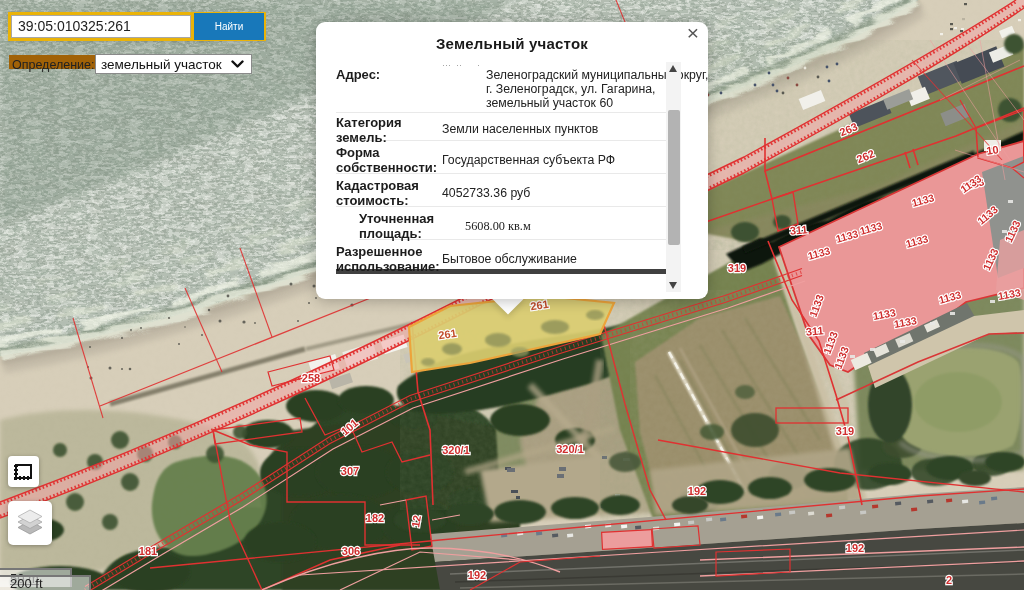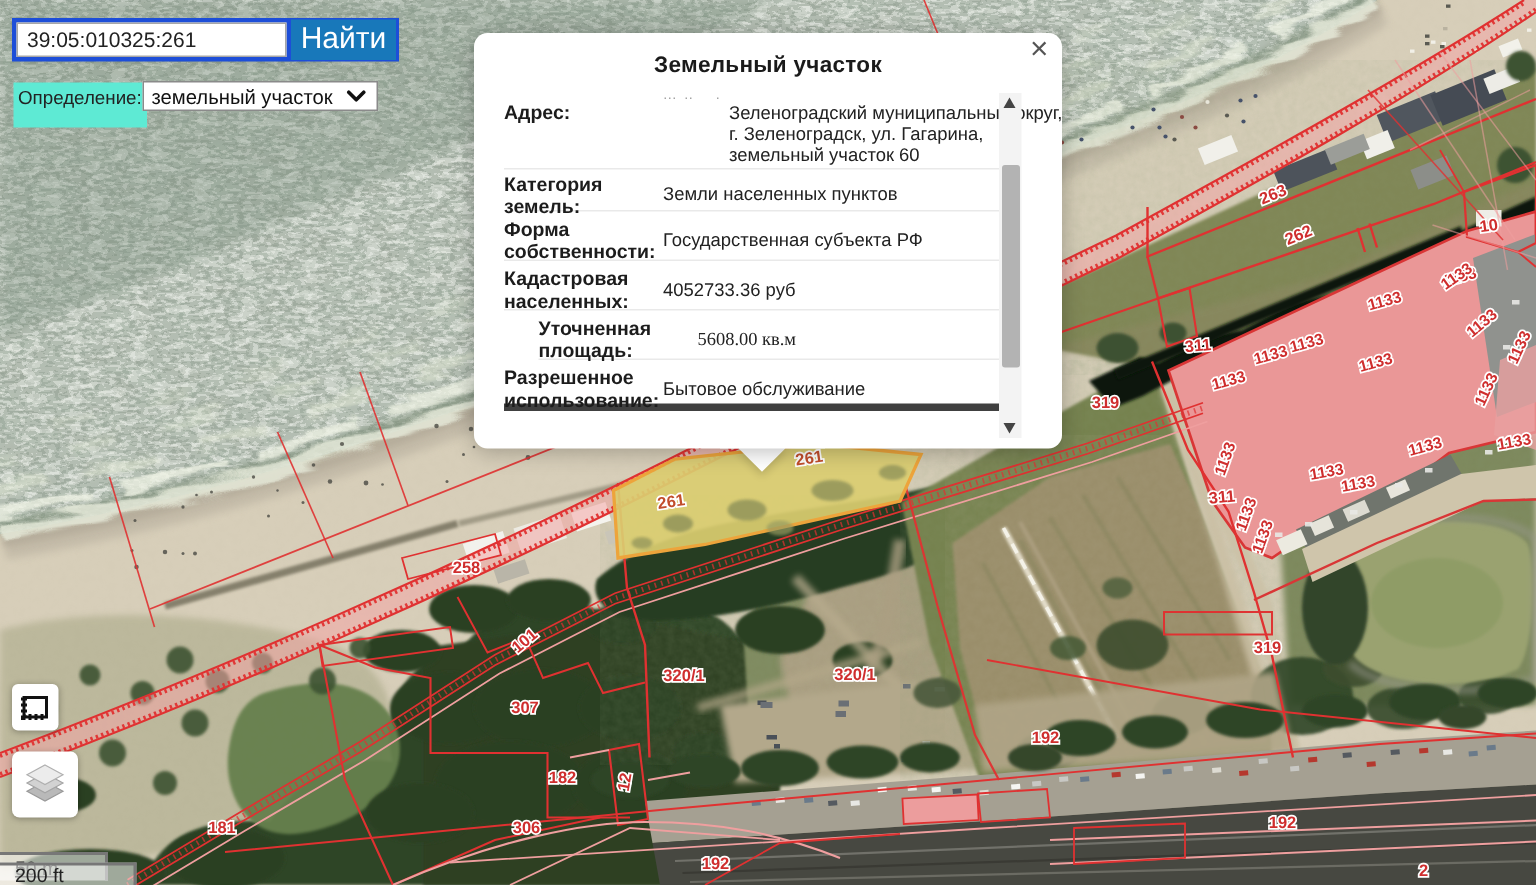--- a/index.html
+++ b/index.html
@@ -9,24 +9,24 @@
 #ptr { position:absolute; left:497px; top:288px; width:22px; height:22px; background:#fff; transform:rotate(45deg); box-shadow:2px 2px 6px rgba(0,0,0,0.15); }
 #ptrmask { position:absolute; left:480px; top:270px; width:70px; height:29px; background:#fff; }
 #popup h1 { font-size:15px; text-align:center; padding-top:13px; color:#1a1a1a; letter-spacing:0.2px; }
 #pclose { position:absolute; right:9px; top:-1px; font-size:21px; color:#555; font-weight:normal; }
 .prow { position:absolute; left:20px; right:42px; border-bottom:1px solid #e9e9e9; }
 .plab { position:absolute; left:0; top:0; width:105px; font-weight:bold; font-size:13px; color:#1c1c1c; line-height:14.5px; }
 .pval { position:absolute; left:106px; right:0; font-size:12.3px; color:#222; line-height:14px; white-space:nowrap; }
 #sbar { position:absolute; left:350px; top:40px; width:15px; height:230px; background:#f3f3f3; }
 #sthumb { position:absolute; left:1.5px; top:48px; width:12px; height:135px; background:#b3b3b3; border-radius:2px; }
 .sarr { position:absolute; left:3px; width:0; height:0; border-style:solid; }
-#spanel { position:absolute; left:8px; top:12px; width:258px; height:29px; background:#1d4ed8; box-shadow:0 1px 2px rgba(0,0,0,0.12); }
+#spanel { position:absolute; left:8px; top:12px; width:258px; height:29px; background:#eab308; box-shadow:0 1px 2px rgba(0,0,0,0.12); }
 #sinput { position:absolute; left:3px; top:3px; width:180px; height:23px; border:1px solid #a7a7a7; font-size:14px; color:#222; padding-left:6px; line-height:21px; background:#fff; }
-#sbtn { position:absolute; left:186px; top:1px; width:70px; height:27px; background:#1878ba; color:#fff; font-size:20px; text-align:center; line-height:27px; }
-#dlab { position:absolute; left:9px; top:55px; height:30px; background:#5eead4; font-size:12.5px; color:#222; padding:3px 3px 0 3px; }
+#sbtn { position:absolute; left:186px; top:1px; width:70px; height:27px; background:#1878ba; color:#fff; font-size:10px; text-align:center; line-height:27px; }
+#dlab { position:absolute; left:9px; top:55px; height:14px; background:#a16207; font-size:12.5px; color:#222; padding:3px 3px 0 3px; }
 #dsel { position:absolute; left:95px; top:54px; width:157px; height:20px; background:#fff; border:1px solid #8a8a8a; font-size:13.5px; color:#111; padding:2px 0 0 5px; }
 #dsel svg { position:absolute; right:7px; top:5px; }
 #rbtn { position:absolute; left:8px; top:456px; width:31px; height:31px; background:#fff; border-radius:4px; box-shadow:0 1px 4px rgba(0,0,0,0.3); }
 #lbtn { position:absolute; left:8px; top:501px; width:44px; height:44px; background:#fff; border-radius:5px; box-shadow:0 1px 4px rgba(0,0,0,0.3); }
 .scale { position:absolute; left:0; background:rgba(255,255,255,0.55); border:2px solid #777; border-left:none; font-size:13px; color:#222; padding:0 5px 0 10px; white-space:nowrap; }
 #scm { top:568px; width:72px; height:19px; border-bottom:none; line-height:18px;text-decoration:underline; }
 #scf { top:575px; width:91px; height:17px; border-top:2px solid #777; line-height:14px; }
 </style></head>
 <body>
 <div id="stage">
@@ -466,21 +466,21 @@
   </div>
   <div class="prow" style="top:91px;height:28px;">
     <div class="plab" style="top:3px;">Категория земель:</div>
     <div class="pval" style="top:9px;">Земли населенных пунктов</div>
   </div>
   <div class="prow" style="top:119px;height:33px;">
     <div class="plab" style="top:5px;">Форма собственности:</div>
     <div class="pval" style="top:12px;">Государственная субъекта РФ</div>
   </div>
   <div class="prow" style="top:152px;height:33px;">
-    <div class="plab" style="top:5px;">Кадастровая населенных:</div>
+    <div class="plab" style="top:5px;">Кадастровая стоимость:</div>
     <div class="pval" style="top:12px;">4052733.36 руб</div>
   </div>
   <div class="prow" style="top:185px;height:33px;margin-left:23px;">
     <div class="plab" style="top:5px;">Уточненная площадь:</div>
     <div class="pval" style="top:12px;font-family:Liberation Serif, serif;">5608.00 кв.м</div>
   </div>
   <div class="prow" style="top:218px;height:34px;border-bottom:5px solid #404040;">
     <div class="plab" style="top:5px;">Разрешенное использование:</div>
     <div class="pval" style="top:12px;">Бытовое обслуживание</div>
   </div>

